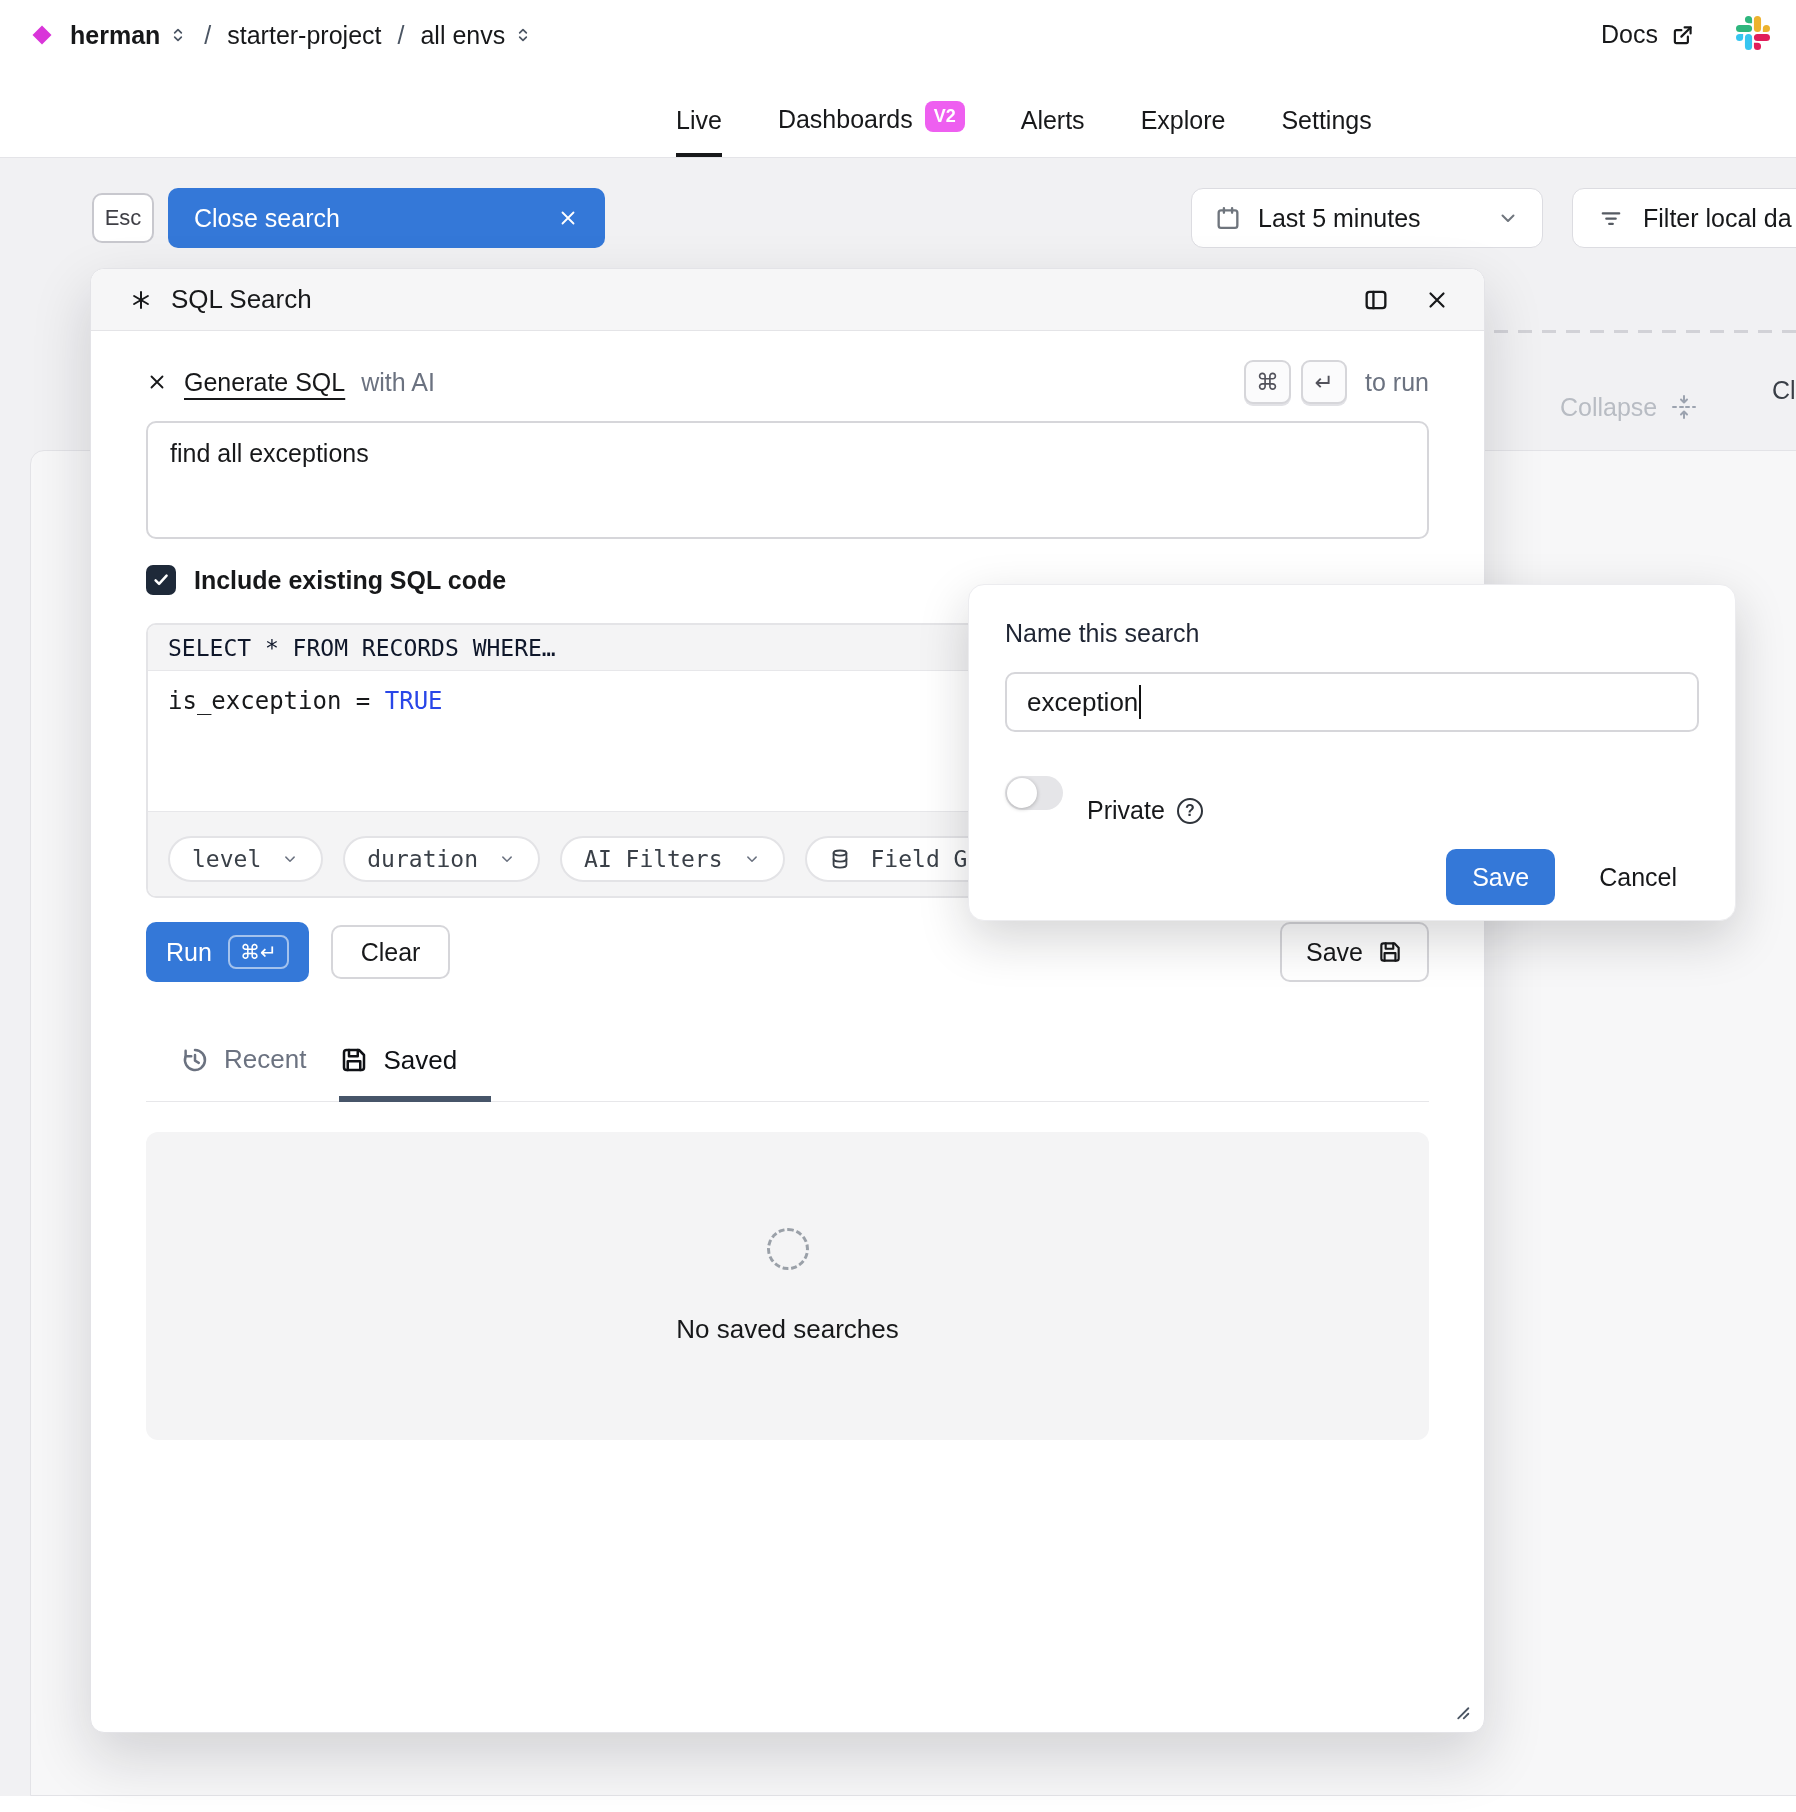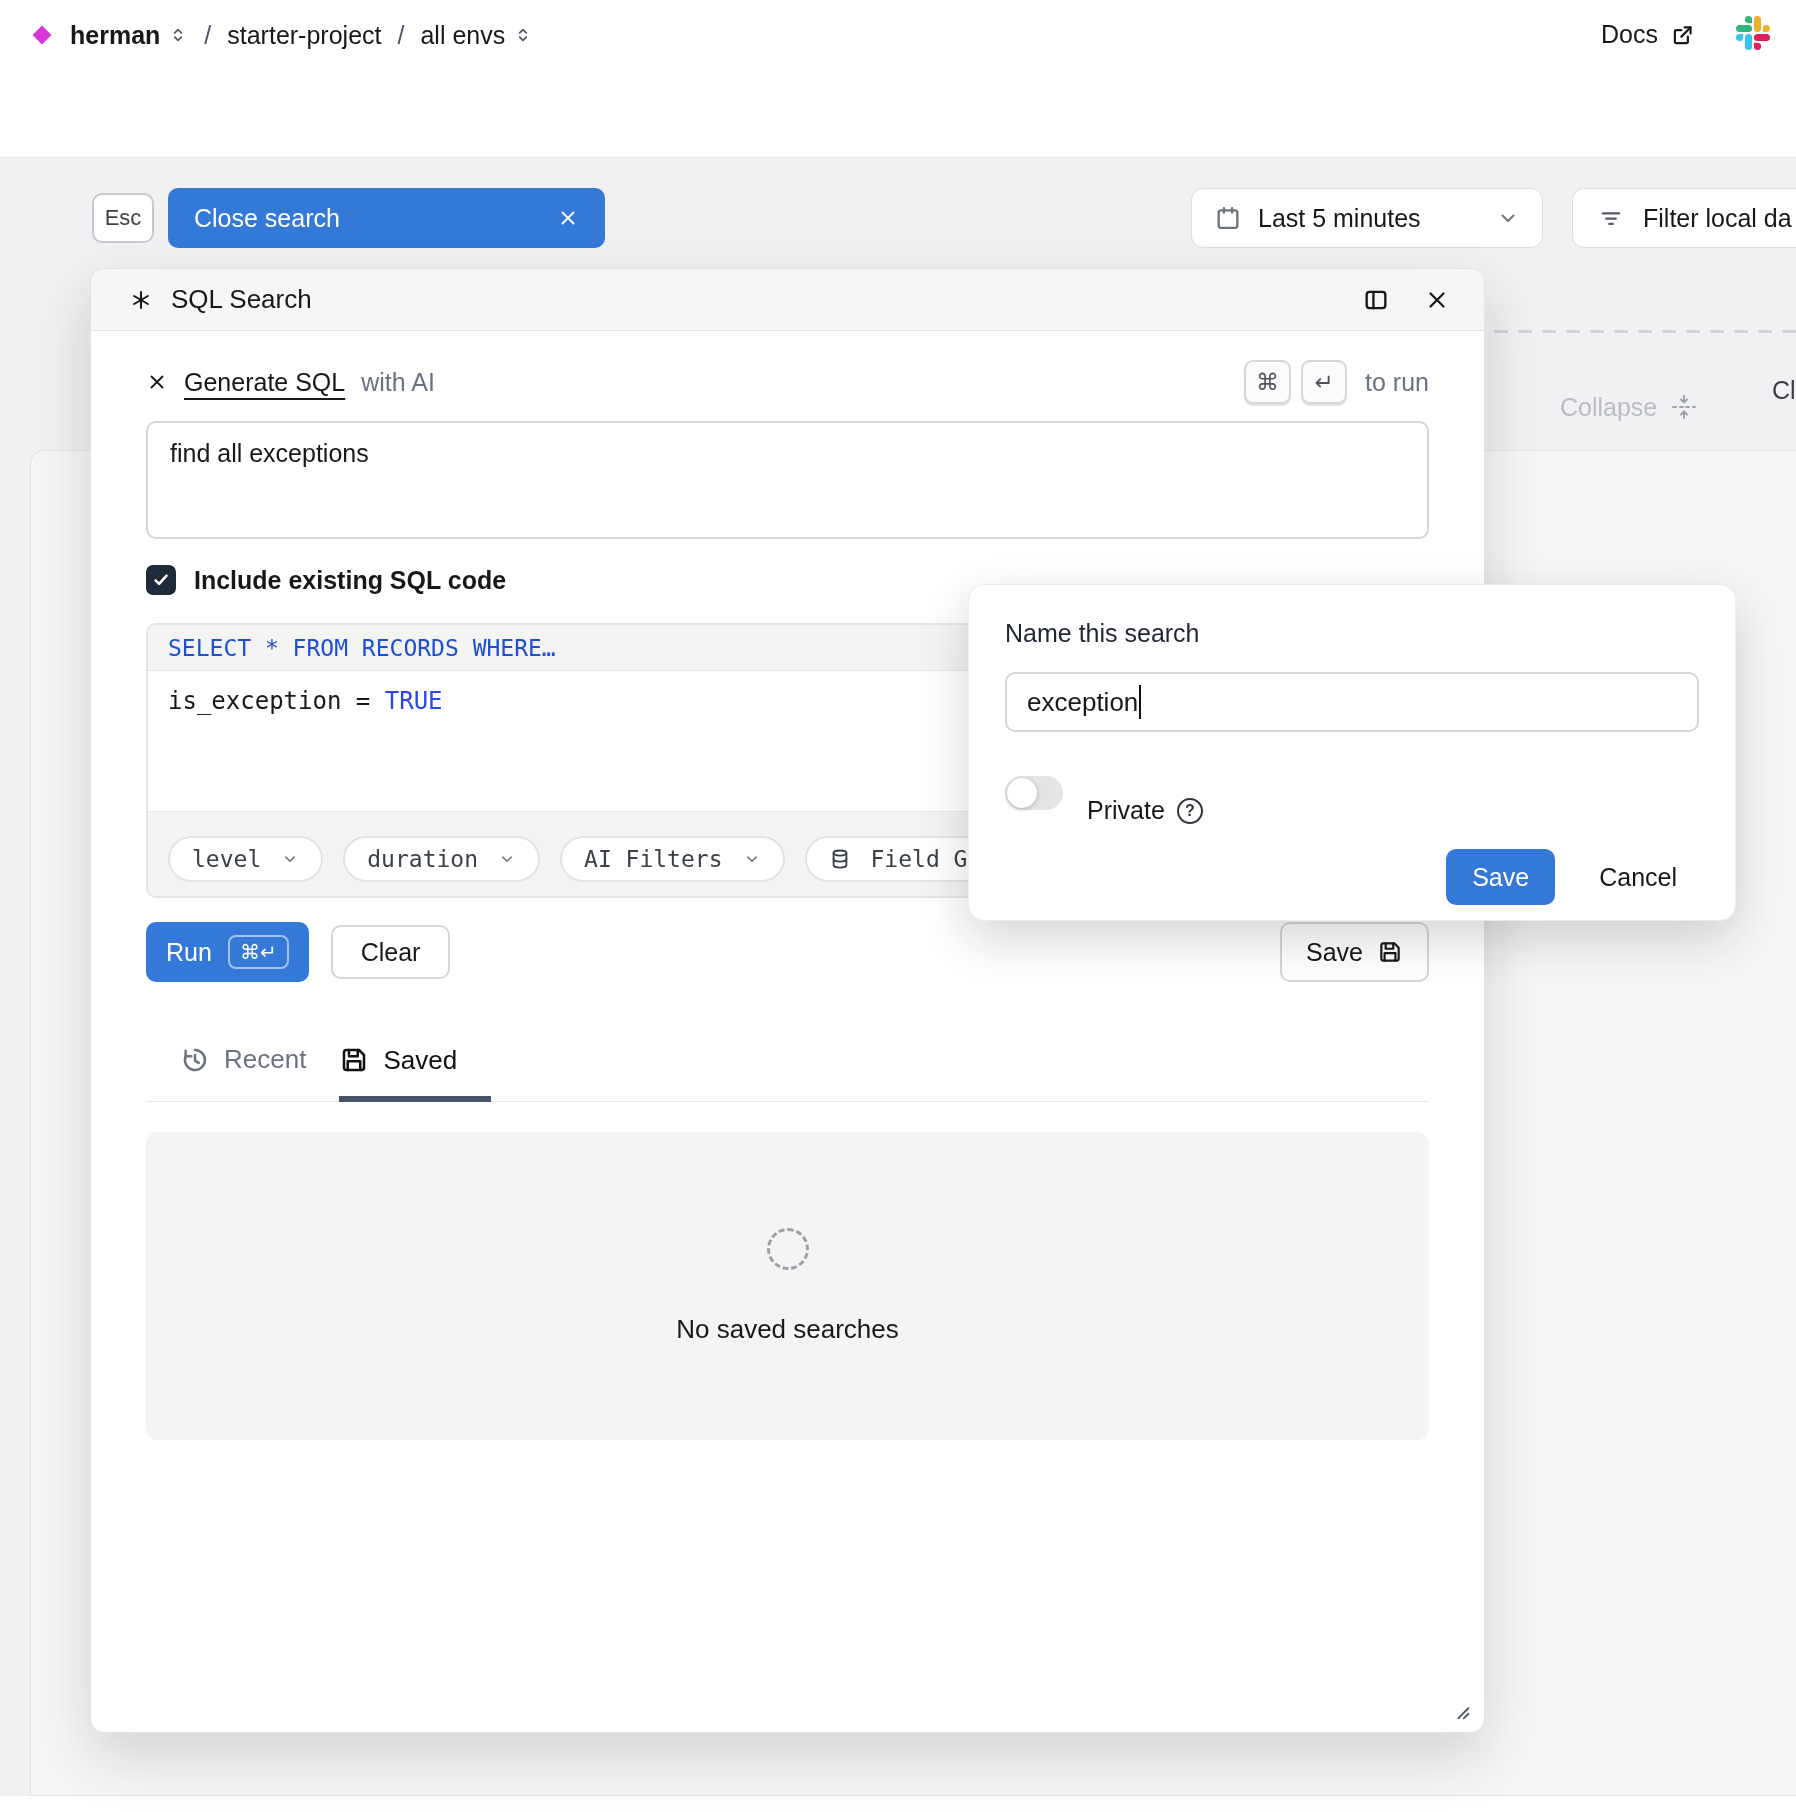--- a/index.html
+++ b/index.html
@@ -64,21 +64,21 @@
            display:flex; align-items:center; justify-content:center; font-size:23px; color:#52525b; box-shadow:0 2px 0 #e2e2e6; }
   .torun{ font-size:25px; color:#6b7280; margin-left:8px; }
   .prompt{ margin-top:16px; height:118px; border:2px solid #d6d6da; border-radius:10px; padding:16px 22px; font-size:25px; cursor:text; }
   .cb-row{ margin-top:26px; display:flex; align-items:center; gap:18px; }
   .checkbox{ width:30px; height:30px; background:#1e2939; border-radius:7px; display:flex; align-items:center; justify-content:center; cursor:pointer; }
   .checkbox svg{ stroke:#fff; stroke-width:3; }
   .cb-label{ font-size:25px; font-weight:700; }
 
   .editor{ margin-top:28px; border:2px solid #e4e4e7; border-radius:10px; overflow:hidden; }
   .ed-head{ height:46px; background:#f4f4f5; border-bottom:1px solid #e7e7ea; display:flex; align-items:center; padding:8px 20px;
-            font-family:"DejaVu Sans Mono",monospace; font-size:23px; color:#1d4ed8; }
+            font-family:"DejaVu Sans Mono",monospace; font-size:23px; color:#0f172a; }
   .ed-code{ height:140px; padding:16px 20px; font-family:"DejaVu Sans Mono",monospace; font-size:24px; white-space:pre; cursor:text; }
   .kw{ color:#2946e8; }
   .ed-foot{ background:#f4f4f5; border-top:1px solid #e7e7ea; padding:12px 20px 14px; }
   .filter-by{ font-size:23px; color:#565b63; }
   .chips{ margin-top:12px; display:flex; gap:20px; }
   .chip{ height:46px; padding:0 22px; border:2px solid #e3e3e6; border-radius:24px; background:#fff; display:flex; align-items:center;
          gap:20px; font-family:"DejaVu Sans Mono",monospace; font-size:23px; color:#3a4048; cursor:pointer; }
   .chip .chv{ color:#6b7280; }
   .chip .db{ color:#3a4048; }
 
@@ -169,20 +169,38 @@
 
     <div class="slack">
       <svg width="34" height="34" viewBox="0 0 24 24">
         <path fill="#36C5F0" d="M5.042 15.165a2.528 2.528 0 0 1-2.52 2.523A2.528 2.528 0 0 1 0 15.165a2.527 2.527 0 0 1 2.522-2.52h2.52v2.52zM6.313 15.165a2.527 2.527 0 0 1 2.521-2.52 2.527 2.527 0 0 1 2.521 2.52v6.313A2.528 2.528 0 0 1 8.834 24a2.528 2.528 0 0 1-2.521-2.522v-6.313z"></path>
         <path fill="#2EB67D" d="M8.834 5.042a2.528 2.528 0 0 1-2.521-2.52A2.528 2.528 0 0 1 8.834 0a2.528 2.528 0 0 1 2.521 2.522v2.52H8.834zM8.834 6.313a2.528 2.528 0 0 1 2.521 2.521 2.528 2.528 0 0 1-2.521 2.521H2.522A2.528 2.528 0 0 1 0 8.834a2.528 2.528 0 0 1 2.522-2.521h6.312z"></path>
         <path fill="#ECB22E" d="M18.956 8.834a2.528 2.528 0 0 1 2.522-2.521A2.528 2.528 0 0 1 24 8.834a2.528 2.528 0 0 1-2.522 2.521h-2.522V8.834zM17.688 8.834a2.528 2.528 0 0 1-2.523 2.521 2.527 2.527 0 0 1-2.52-2.521V2.522A2.527 2.527 0 0 1 15.165 0a2.528 2.528 0 0 1 2.523 2.522v6.312z"></path>
         <path fill="#E01E5A" d="M15.165 18.956a2.528 2.528 0 0 1 2.523 2.522A2.528 2.528 0 0 1 15.165 24a2.527 2.527 0 0 1-2.52-2.522v-2.522h2.52zM15.165 17.688a2.527 2.527 0 0 1-2.52-2.523 2.526 2.526 0 0 1 2.52-2.52h6.313A2.527 2.527 0 0 1 24 15.165a2.528 2.528 0 0 1-2.522 2.523h-6.313z"></path>
       </svg>
     </div>
 
+    <div class="nav">
+      <div class="nav-tab active">
+        <span>Live</span>
+      </div>
+      <div class="nav-tab">
+        <span>Dashboards</span>
+        <span class="badge">V2</span>
+      </div>
+      <div class="nav-tab">
+        <span>Alerts</span>
+      </div>
+      <div class="nav-tab">
+        <span>Explore</span>
+      </div>
+      <div class="nav-tab">
+        <span>Settings</span>
+      </div>
+    </div>
   </div>
 
   <div class="esc-key">
     <span>Esc</span>
   </div>
   <div class="close-search">
     <span>Close search</span>
     <span class="x">
       <svg class="ic" width="22" height="22" viewBox="0 0 24 24" stroke-width="2.4">
           <path d="M6 6l12 12M18 6L6 18"></path>

